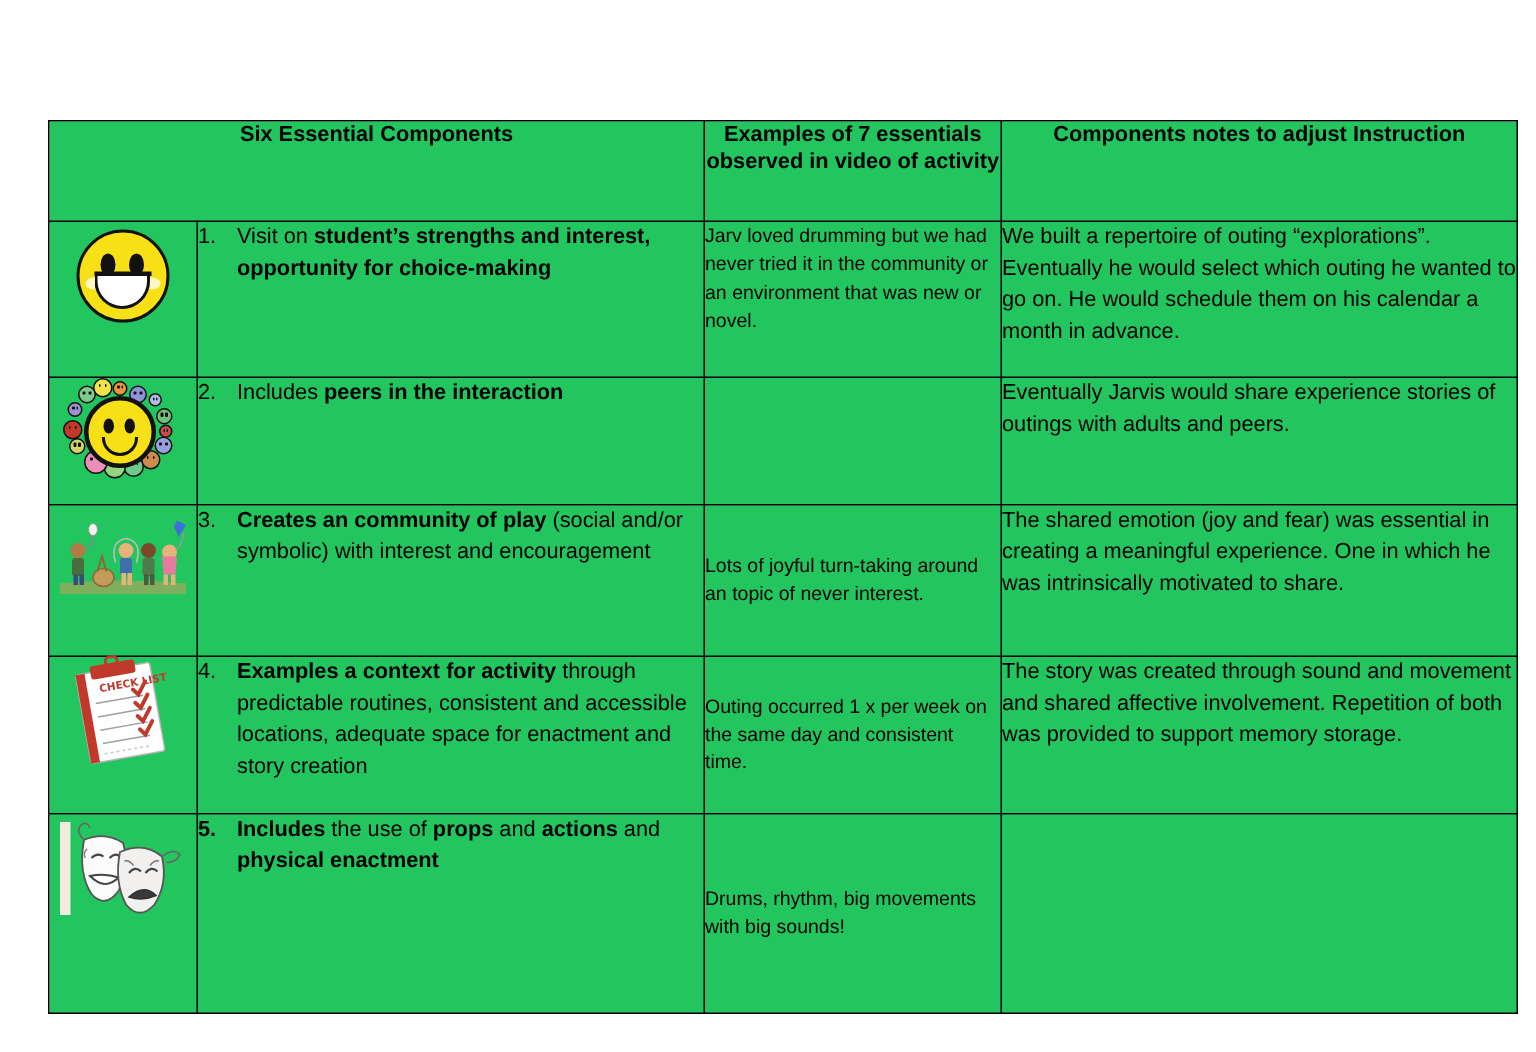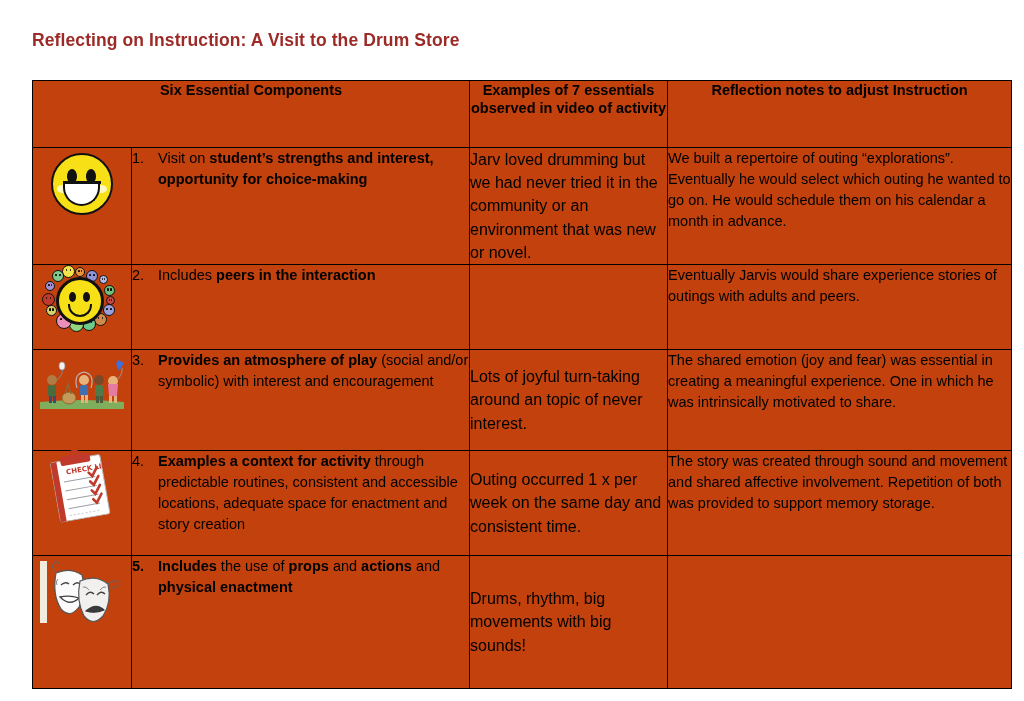--- a/index.html
+++ b/index.html
@@ -35,21 +35,21 @@
     left: 32px;
     top: 80px;
     width: 979px;
     border-collapse: collapse;
     table-layout: fixed;
   }
   table.sheet td, table.sheet th {
     border: 1px solid #000000;
     padding: 0;
     vertical-align: top;
-    background: #c2410c;
+    background: #22c55e;
   }
   
   col.c-icon   { width: 99px; }
   col.c-comp   { width: 338px; }
   col.c-examp  { width: 198px; }
   col.c-reflec { width: 344px; }
 
   
   .hdr {
     height: 66px;
@@ -92,21 +92,21 @@
     font-weight: normal;
   }
   .num.b { font-weight: bold; }
   .comp-text { flex: 1 1 auto; }
   .comp-text b { font-weight: bold; }
 
   
   .ex-cell {
     vertical-align: top;
     padding: 9px 10px 8px 12px;
-    font-size: 16px;
+    font-size: 13px;
     line-height: 1.45;
   }
   .ex-cell.mid { vertical-align: middle; }
   .rf-cell {
     vertical-align: top;
     padding: 9px 12px 8px 11px;
     font-size: 14.5px;
     line-height: 1.45;
   }
 
@@ -221,34 +221,33 @@
   .clip { position: absolute; left: 50%; top: 50%; transform: translate(-50%,-50%); }
 
   
   .masks { position: absolute; left: 50%; top: 50%; transform: translate(-50%,-50%); }
 </style>
 </head>
 <body>
 
 <div class="page">
 
-  <div class="doc-title" style="color: rgb(156, 43, 40);">Reflecting on Instruction: A Visit to the Drum Store</div>
 
   <table class="sheet">
     <colgroup>
       <col class="c-icon">
         <col class="c-comp">
         <col class="c-examp">
         <col class="c-reflec">
     </colgroup>
     <thead>
       <tr>
         <td class="hdr span2" colspan="2">Six Essential Components</td>
         <td class="hdr">Examples of 7 essentials observed in video of activity</td>
-        <td class="hdr">Reflection notes to adjust Instruction</td>
+        <td class="hdr">Components notes to adjust Instruction</td>
       </tr>
     </thead>
     <tbody>
 
       <tr class="r1">
         <td class="icon-cell">
           <span class="icon-box">
             <span class="smiley-big">
               <span class="eye l"></span>
                 <span class="eye r"></span>
@@ -338,21 +337,21 @@
               <rect x="71" y="38" width="3" height="7" fill="#e8b37a"></rect>
               <rect x="76" y="38" width="3" height="7" fill="#e8b37a"></rect>
               <path d="M79 22 q6 -6 5 -12" stroke="#999" fill="none" stroke-width=".9"></path>
               <path d="M80 2 l6 3 l-5 8 l-3 -7 z" fill="#3f6fd8"></path>
             </svg>
           </span>
         </td>
         <td class="comp-cell">
           <div class="comp-flex">
             <span class="num">3.</span>
-            <span class="comp-text"><b>Provides an atmosphere of play</b><span> (social and/or symbolic) with interest and encouragement</span></span>
+            <span class="comp-text"><b>Creates an community of play</b><span> (social and/or symbolic) with interest and encouragement</span></span>
           </div>
         </td>
         <td class="ex-cell mid">Lots of joyful turn-taking around an topic of never interest.</td>
         <td class="rf-cell">The shared emotion (joy and fear) was essential in creating a meaningful experience. One in which he was intrinsically motivated to share.</td>
       </tr>
 
       <tr class="r4">
         <td class="icon-cell">
           <span class="icon-box">
             <svg class="clip" width="78" height="78" viewBox="0 0 78 78">

